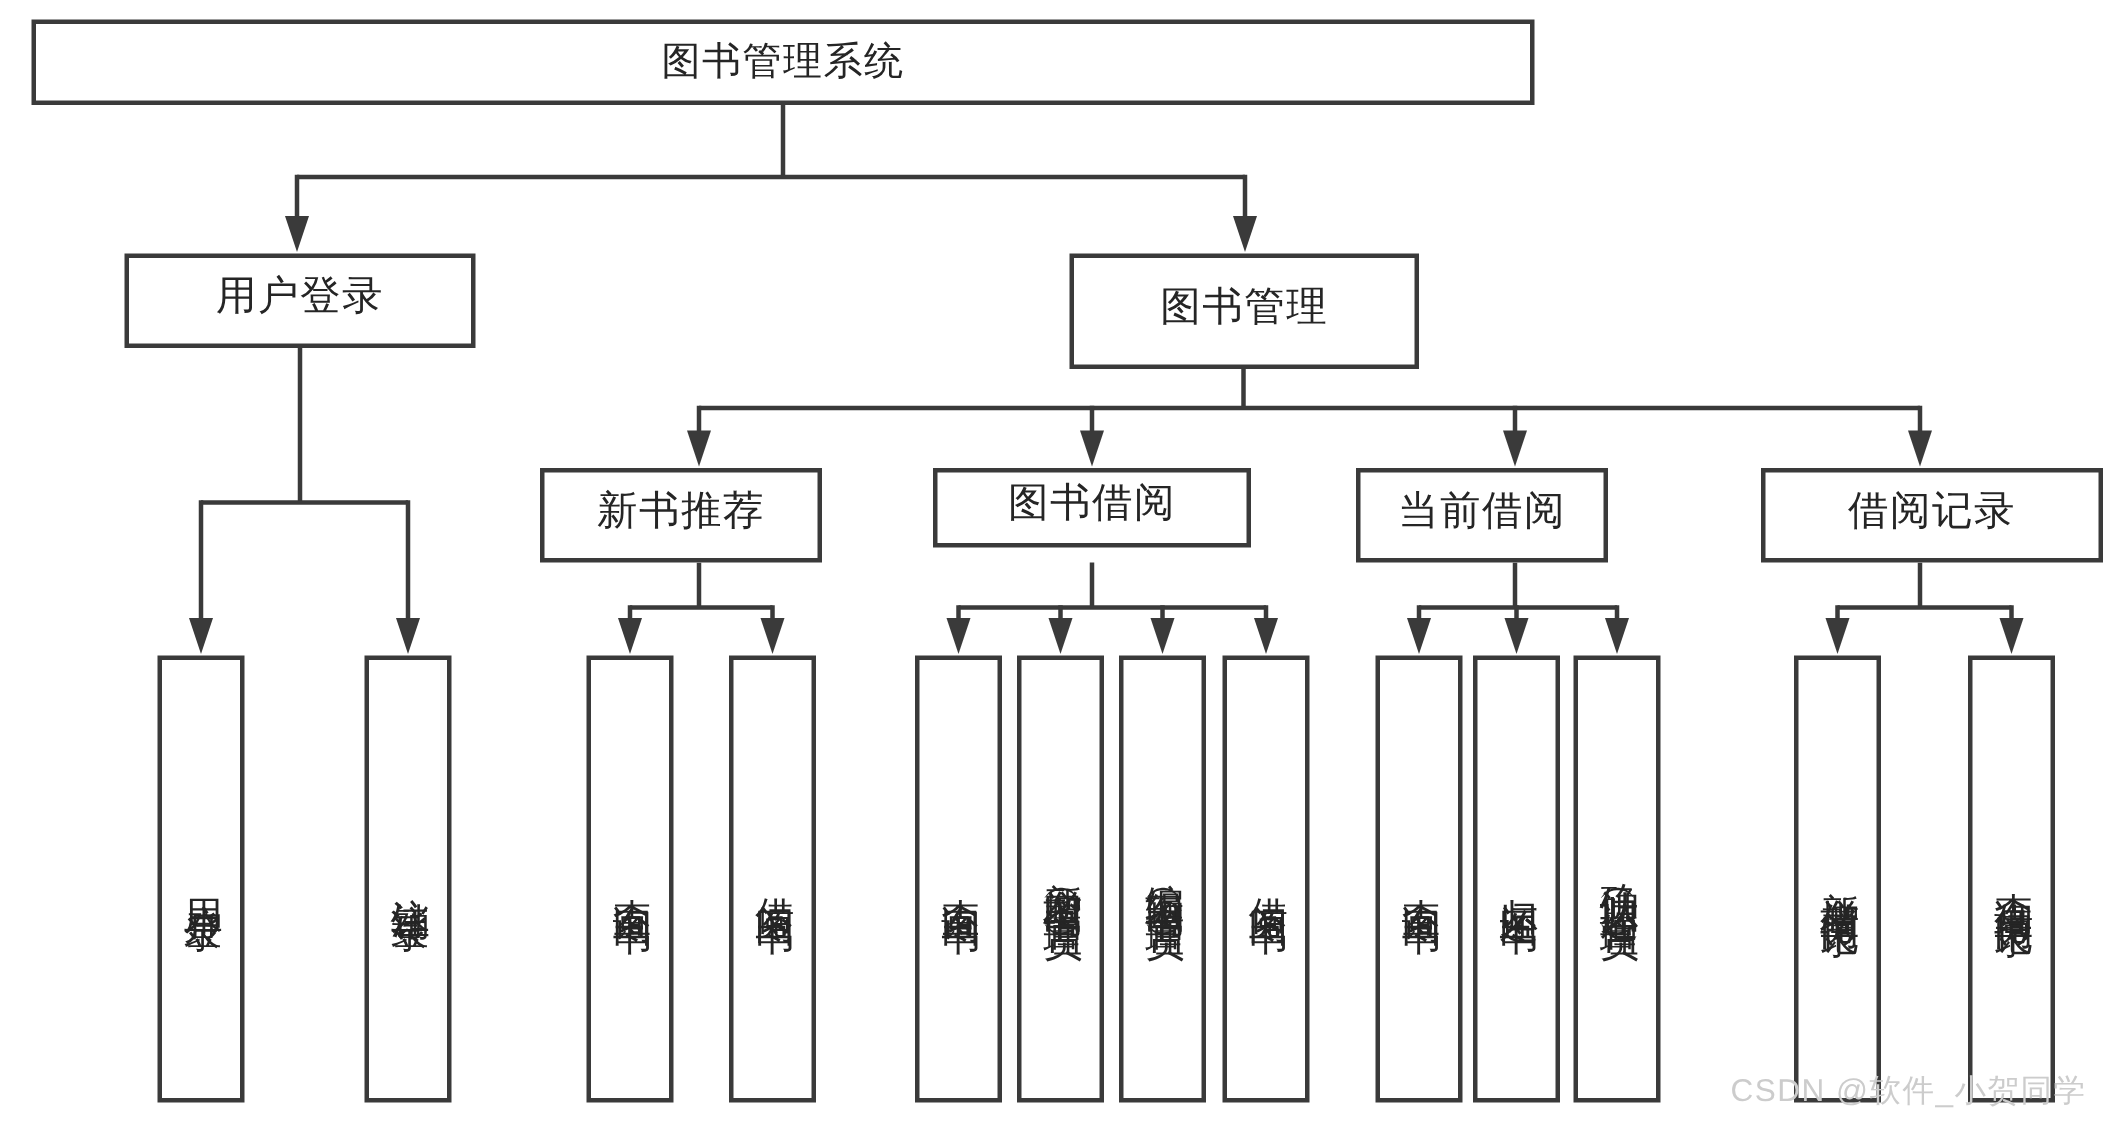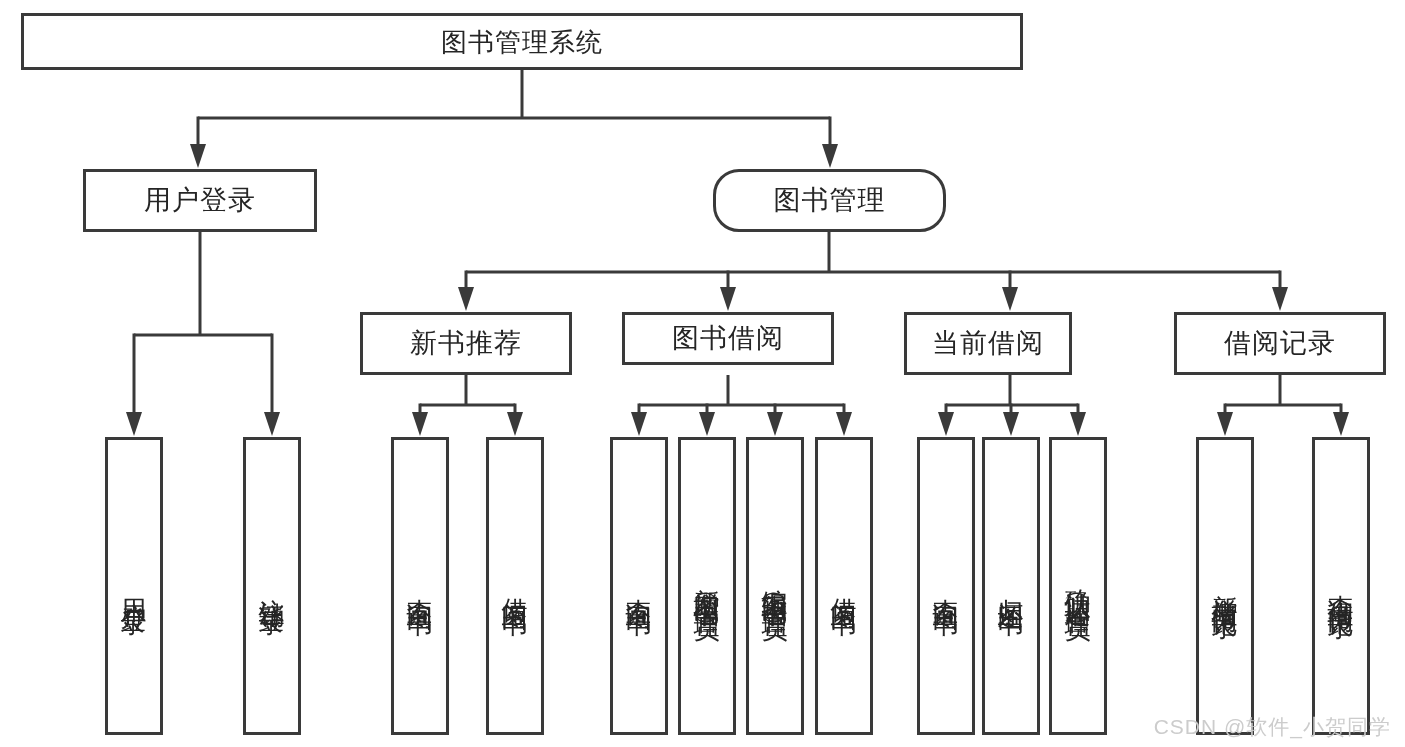--- a/index.html
+++ b/index.html
@@ -21,20 +21,21 @@
     position:absolute;
     box-sizing:border-box;
     border:3px solid var(--line);
     background:#fff;
     color:var(--text);
     display:flex;
     align-items:center;
     justify-content:center;
     text-align:center;
     line-height:1;
+    font-family:Liberation Mono, monospace;
   }
   .hbox{font-size:27px;letter-spacing:1px;}
   .rootbox{font-size:26px;letter-spacing:1px;}
   .vbox{
     writing-mode:vertical-rl;
     text-orientation:mixed;
     font-size:26px;
     letter-spacing:4px;
     line-height:1;
   }
@@ -115,26 +116,26 @@
       <polygon points="1003,412 1019,412 1011,436"></polygon>
       <polygon points="1070,412 1086,412 1078,436"></polygon>
       <polygon points="1217,412 1233,412 1225,436"></polygon>
       <polygon points="1333,412 1349,412 1341,436"></polygon>
     </g>
   </svg>
 
   <div class="box rootbox" style="left:21px;top:13px;width:1002px;height:57px;">图书管理系统</div>
 
   <div class="box hbox" style="left:83px;top:169px;width:234px;height:63px;">用户登录</div>
-  <div class="box hbox" style="left:713px;top:169px;width:233px;height:63px;border-radius:26px;">图书管理</div>
+  <div class="box hbox" style="left:713px;top:169px;width:233px;height:77px;">图书管理</div>
 
-  <div class="box hbox" style="left:360px;top:312px;width:212px;height:63px;">新书推荐</div>
+  <div class="box hbox" style="left:360px;top:312px;width:188px;height:63px;">新书推荐</div>
   <div class="box hbox" style="left:622px;top:312px;width:212px;height:53px;">图书借阅</div>
   <div class="box hbox" style="left:904px;top:312px;width:168px;height:63px;">当前借阅</div>
-  <div class="box hbox" style="left:1174px;top:312px;width:212px;height:63px;">借阅记录</div>
+  <div class="box hbox" style="left:1174px;top:312px;width:228px;height:63px;">借阅记录</div>
 
   <div class="box vbox" style="left:105px;top:437px;width:58px;height:298px;">用户登录</div>
   <div class="box vbox" style="left:243px;top:437px;width:58px;height:298px;">注销登录</div>
 
   <div class="box vbox" style="left:391px;top:437px;width:58px;height:298px;">查询图书</div>
   <div class="box vbox" style="left:486px;top:437px;width:58px;height:298px;">借阅图书</div>
 
   <div class="box vbox" style="left:610px;top:437px;width:58px;height:298px;">查询图书</div>
   <div class="box vbox" style="left:678px;top:437px;width:58px;height:298px;">新增图书（管理员）</div>
   <div class="box vbox" style="left:746px;top:437px;width:58px;height:298px;">编辑图书（管理员）</div>

